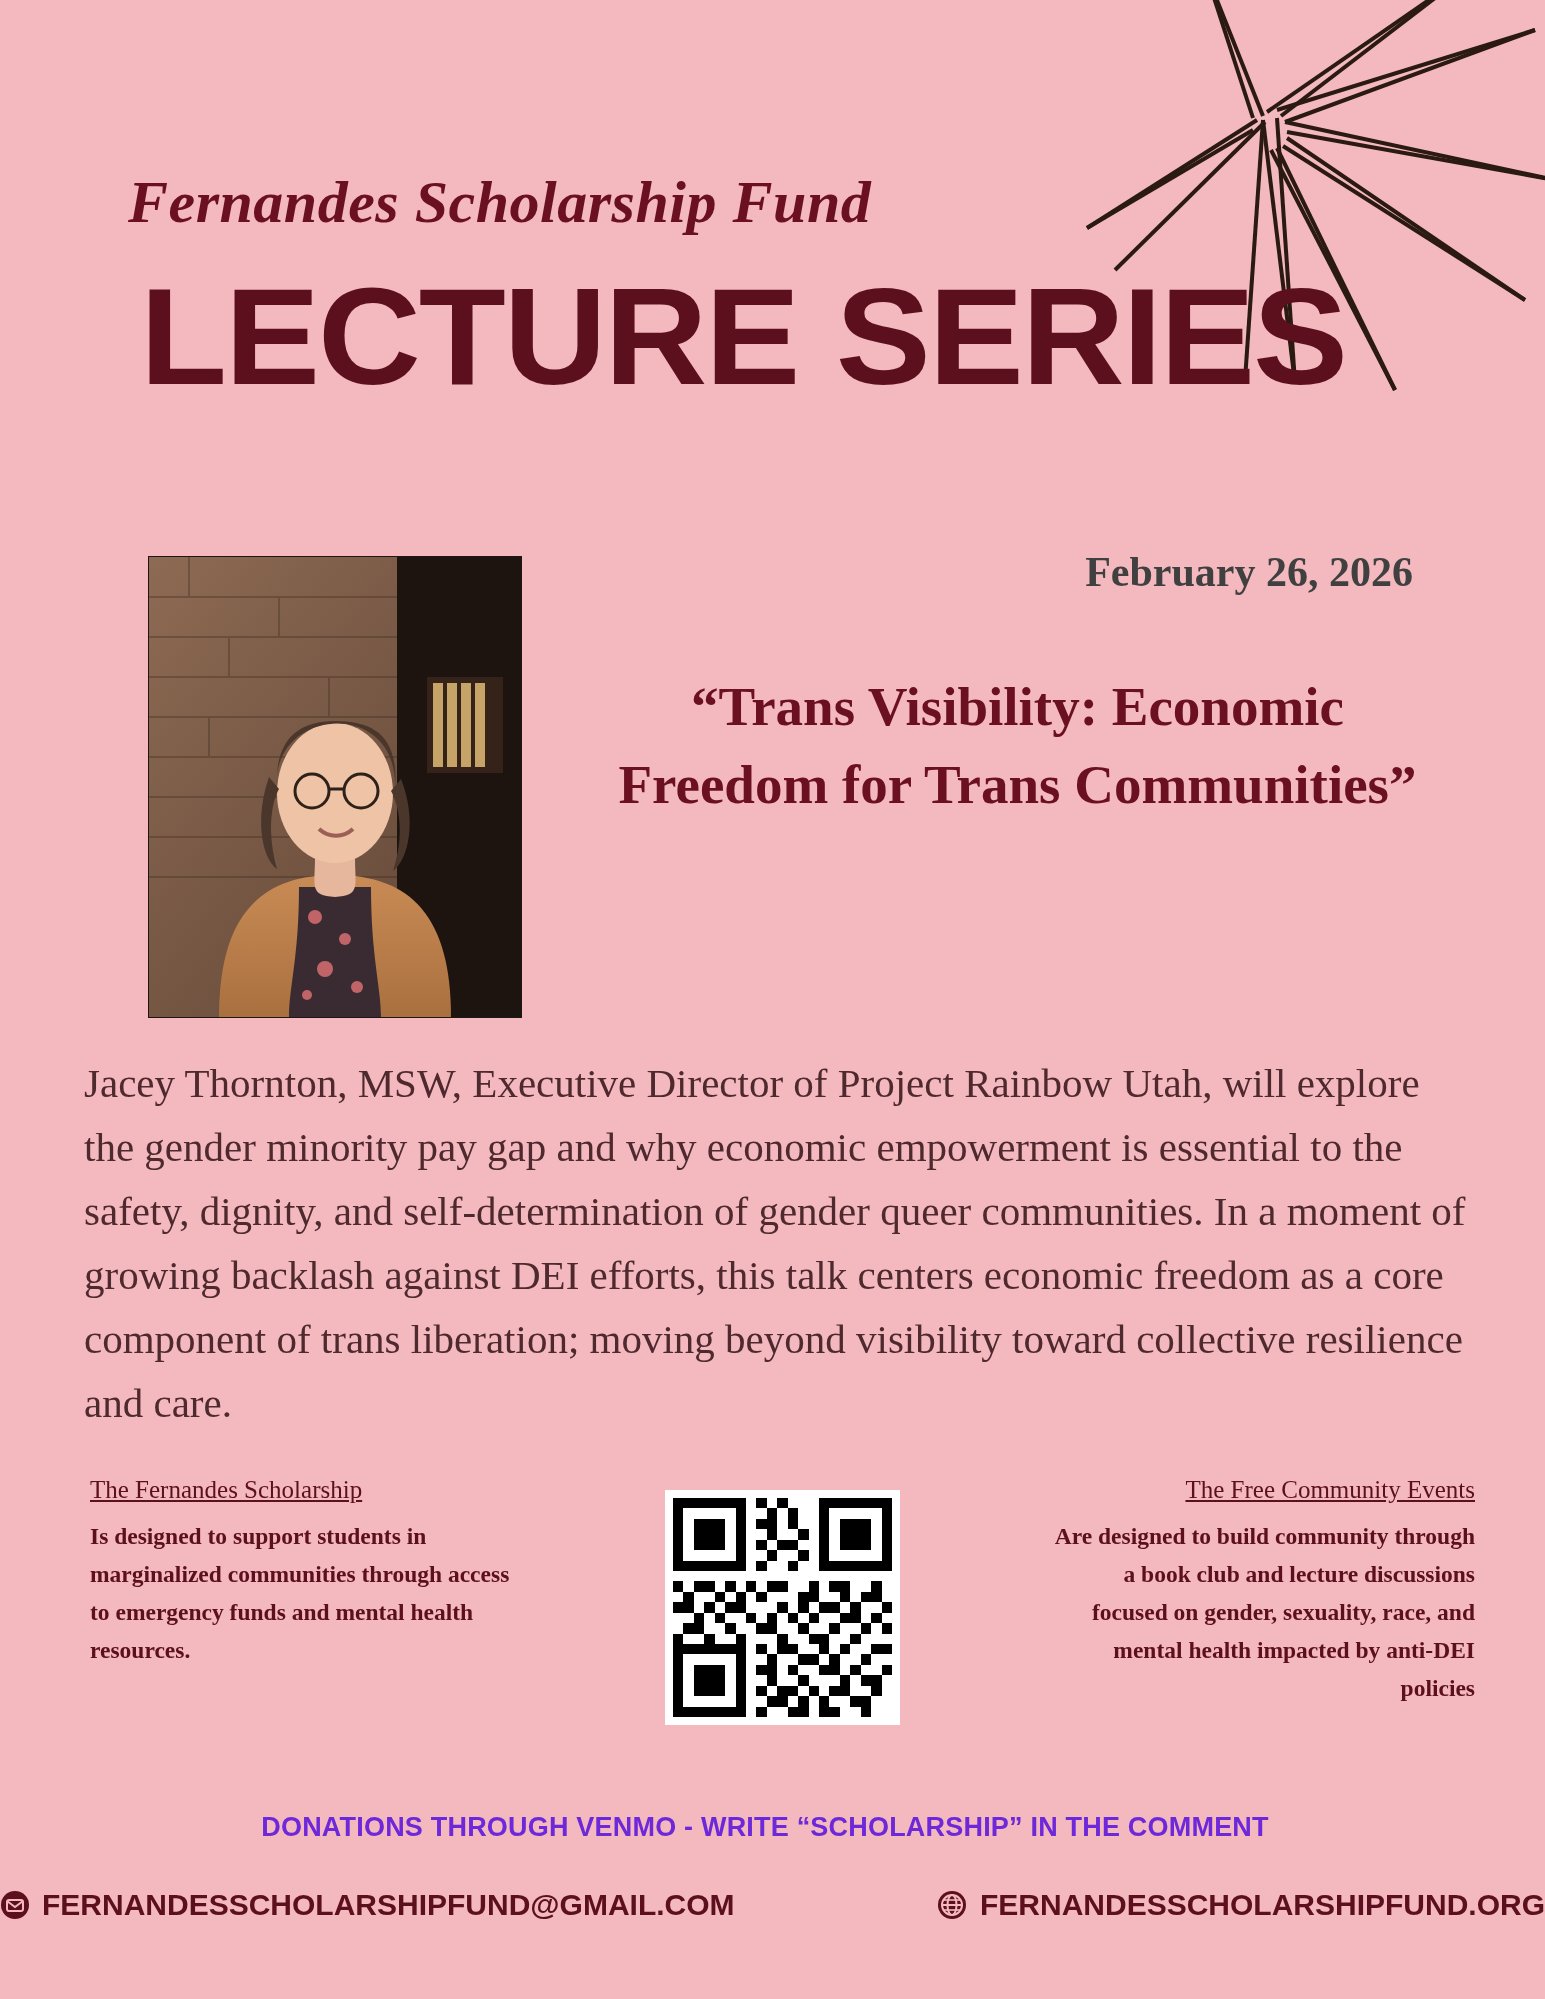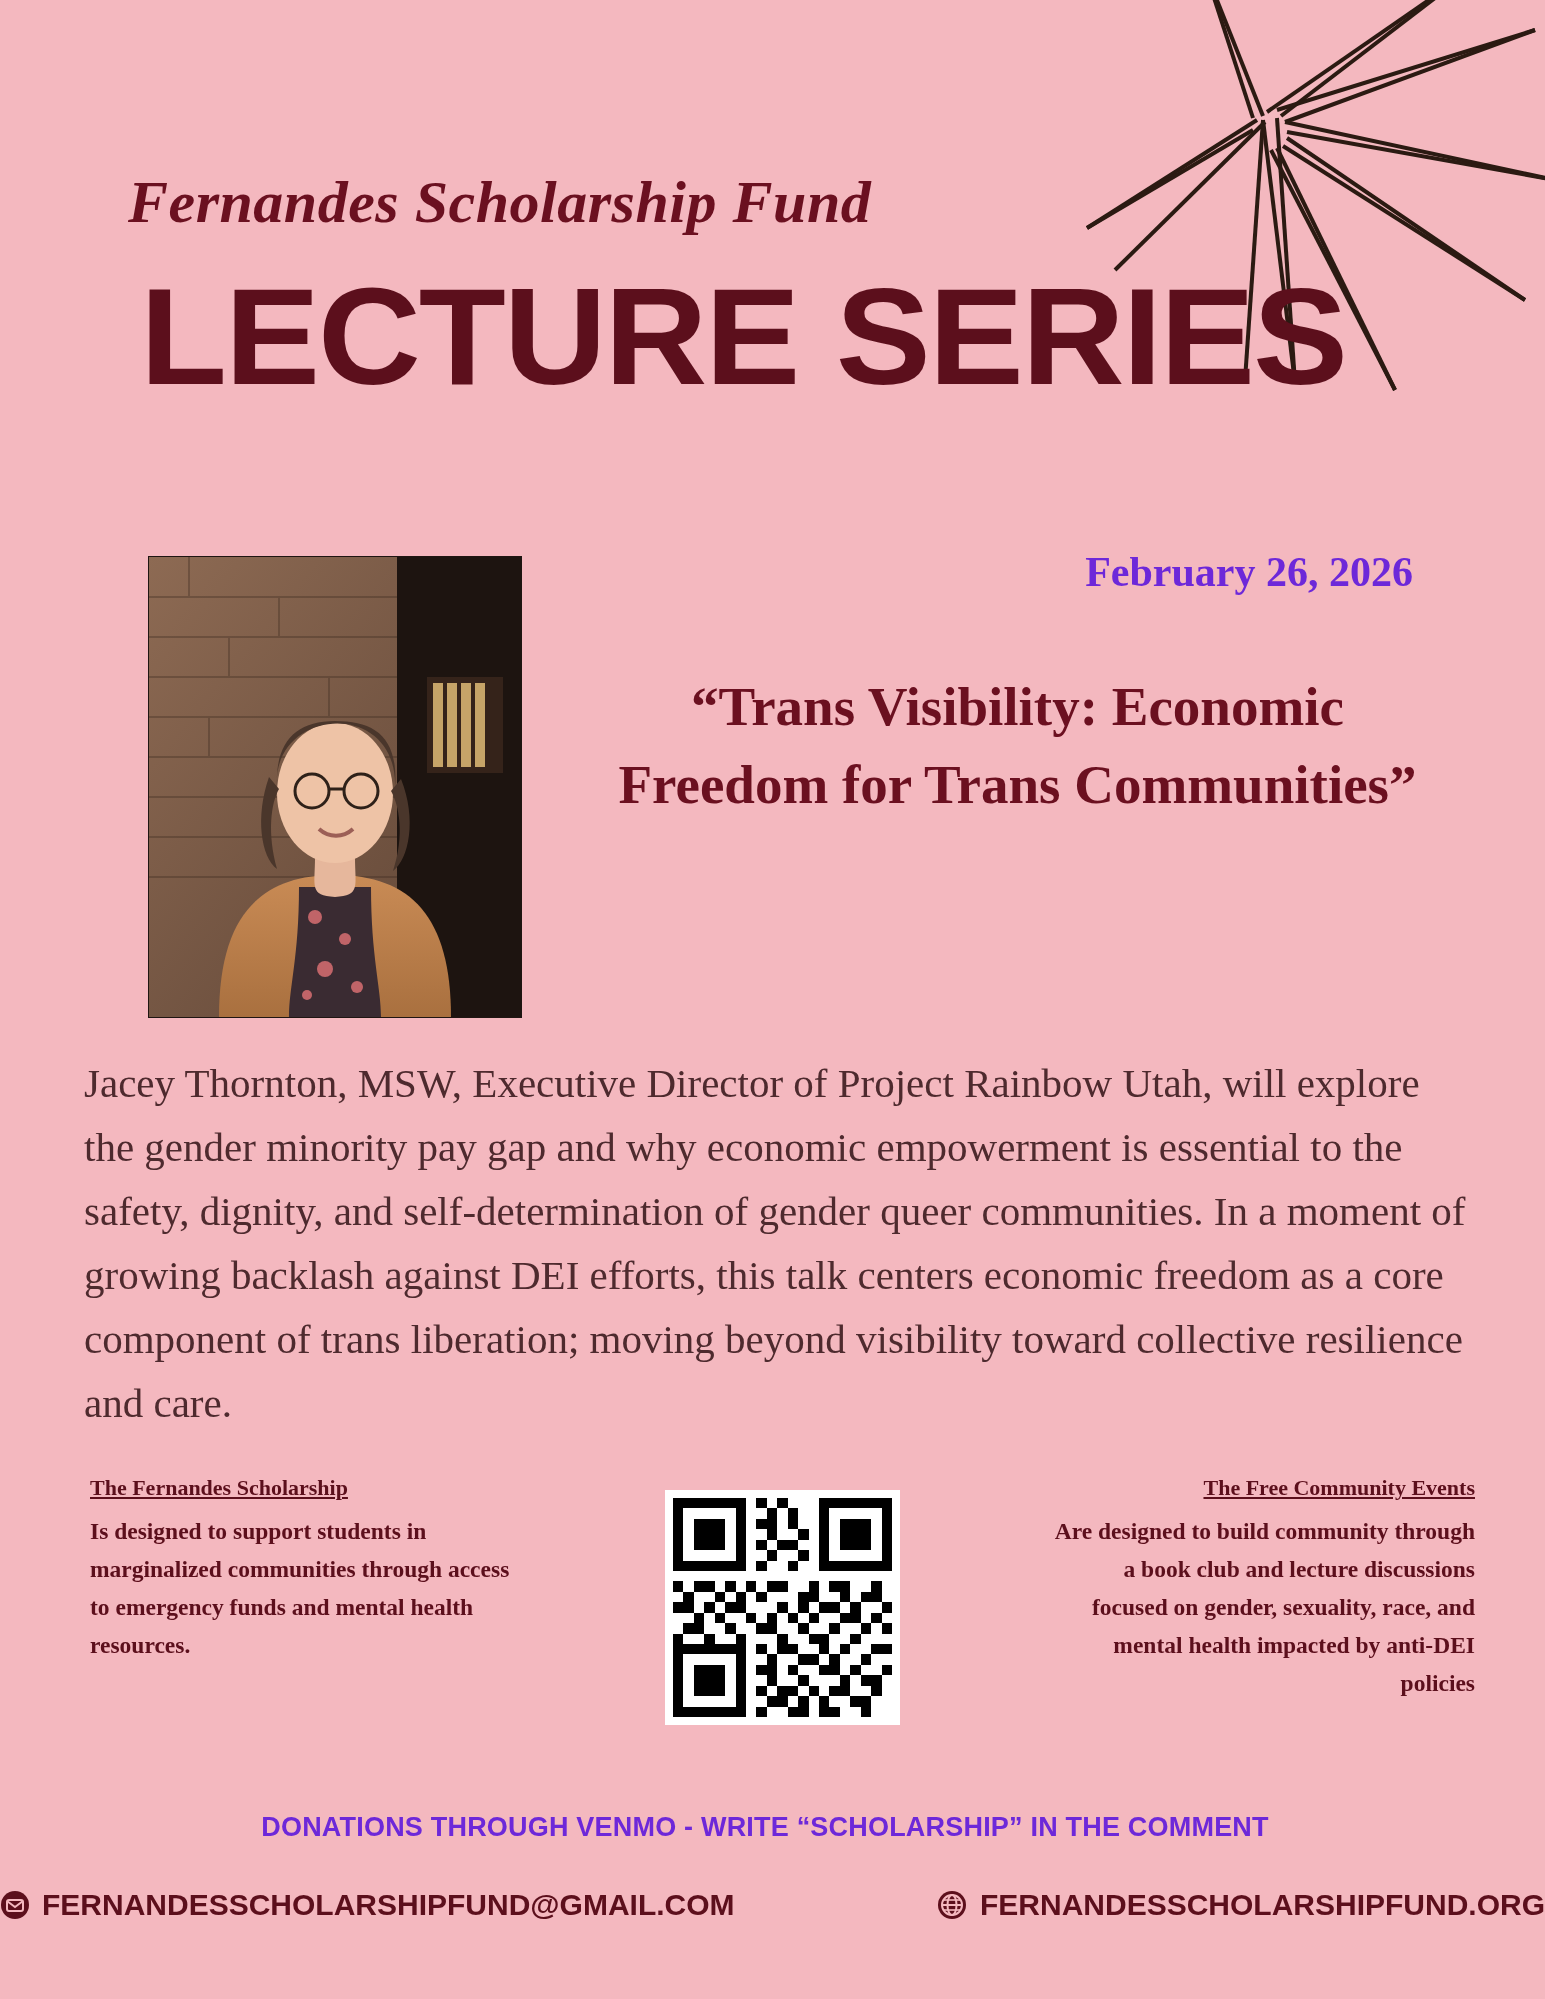--- a/index.html
+++ b/index.html
@@ -74,21 +74,21 @@
   }
   .photo svg { display: block; }
 
   
   .event-date {
     position: absolute;
     right: 132px;
     top: 548px;
     font-size: 42px;
     font-weight: bold;
-    color: #6d28d9;
+    color: #404040;
     white-space: nowrap;
   }
   .talk-title {
     position: absolute;
     left: 600px;
     right: 110px;
     top: 668px;
     text-align: center;
     font-size: 55px;
     font-weight: bold;
@@ -138,22 +138,22 @@
   .col-left, .col-right {
     width: 430px;
     font-size: 23.5px;
     font-weight: bold;
     line-height: 1.62;
     color: #5c0f1c;
   }
   .col-left { text-align: left; }
   .col-right { text-align: right; }
   .col-heading {
-    font-size: 22px;
-    font-weight: bold;
+    font-size: 25px;
+    font-weight: normal;
     text-decoration: underline;
     margin-bottom: 6px;
     display: block;
   }
   .qr-wrap {
     width: 235px;
     height: 235px;
     background: #ffffff;
     padding: 8px;
     box-sizing: border-box;

